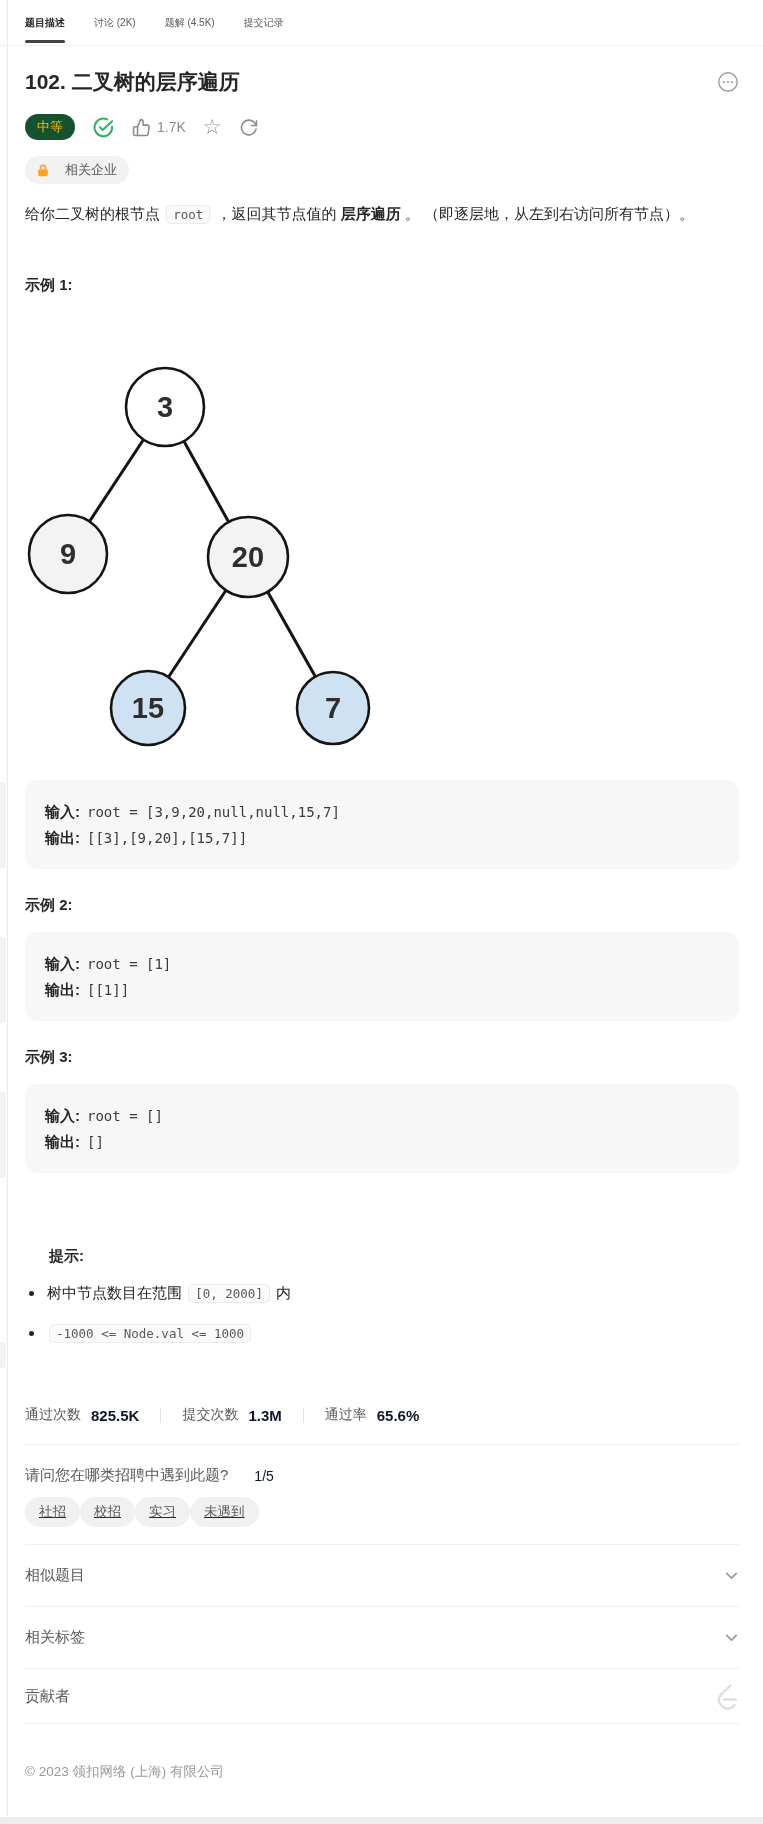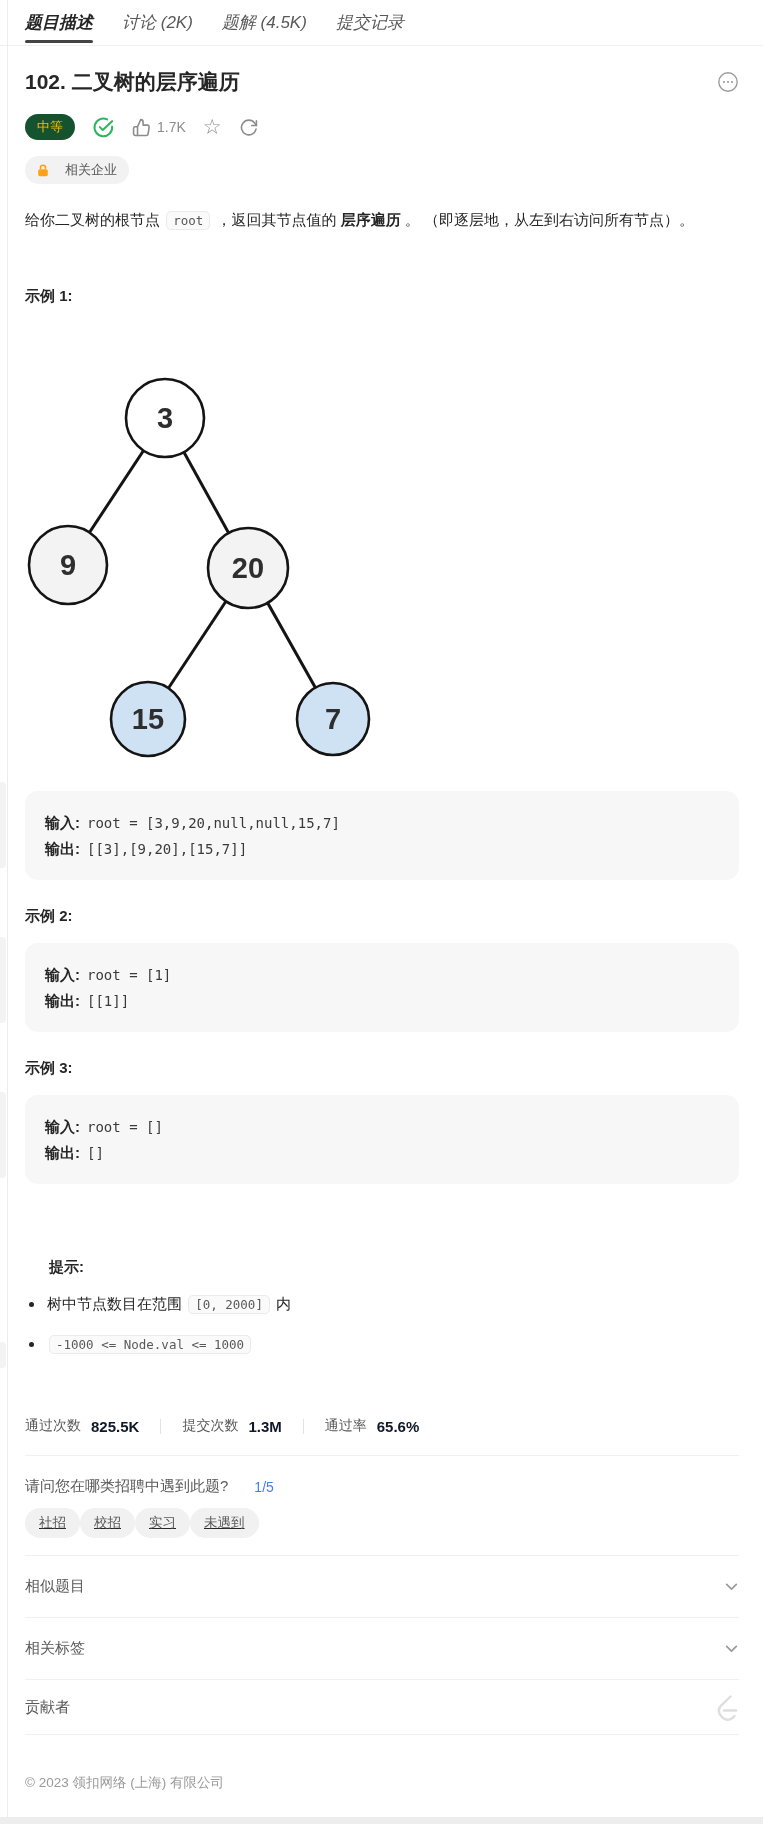--- a/index.html
+++ b/index.html
@@ -25,24 +25,23 @@
     border-radius:0 4px 4px 0;
   }
   
   .tabs {
     display:flex; align-items:center; gap:29px;
     height:46px; padding:0 25px;
     border-bottom:1px solid #f0f0f0;
     background:#fff;
   }
   .tab {
-    position:relative; font-size:17px; color:#595959;
+    position:relative; font-size:10px; color:#595959;
     height:40px; display:flex; align-items:center; cursor:pointer;
     white-space:nowrap;
-    font-style:italic;
   }
   .tab.active { color:#262626; font-weight:700; }
   .tab.active::after {
     content:""; position:absolute; left:0; right:0; bottom:0;
     height:3px; background:#444; border-radius:2px;
   }
   
   .content { padding:0 24px 0 25px; }
   .title-row { display:flex; align-items:flex-start; margin-top:22px; }
   h1.page-title { font-size:21px; font-weight:700; color:#262626; line-height:28px; flex:1; }
@@ -56,21 +55,21 @@
   .icon-btn { display:flex; align-items:center; margin-right:17px; cursor:pointer; color:#8c8c8c; }
   .likes-count { font-size:14px; color:#8c8c8c; margin-left:6px; }
   .star-glyph { font-size:21px; color:#8c8c8c; line-height:20px; }
 
   .company-tag {
     display:inline-flex; align-items:center; gap:16px;
     margin-top:15px; padding:5px 12px; background:#f2f2f2;
     border-radius:999px; font-size:13px; color:#595959; cursor:pointer;
   }
 
-  .problem-desc { margin-top:19px; font-size:15px; line-height:33px; color:#262626; }
+  .problem-desc { margin-top:19px; font-size:15px; line-height:22px; color:#262626; }
   .code-chip {
     font-family:"DejaVu Sans Mono","Liberation Mono",monospace;
     font-size:12.5px; color:#595959;
     background:#fafafa; border:1px solid #ebebeb; border-radius:5px;
     padding:1px 6px; margin:0 2px;
   }
   .desc-bold { font-weight:700; }
 
   .example-heading { font-size:15px; font-weight:700; color:#262626; }
   .ex1-heading { margin-top:50px; }
@@ -105,21 +104,21 @@
   .stats-row { display:flex; align-items:center; margin-top:58px; height:22px; }
   .stat-label { font-size:14px; color:#595959; }
   .stat-value { font-size:15px; font-weight:700; color:#0f172a; margin-left:10px; }
   .stat-sep { width:1px; height:15px; background:#e3e3e3; margin:0 21px; }
 
   .hr { height:1px; background:#f0f0f0; }
   .hr-stats { margin-top:18px; }
 
   .survey-question-row { display:flex; align-items:center; margin-top:21px; }
   .survey-question { font-size:15px; color:#595959; }
-  .survey-progress { font-size:14px; color:#3b82f6; margin-left:26px; }
+  .survey-progress { font-size:14px; color:#0f172a; margin-left:26px; }
   .survey-options { display:flex; gap:0; margin-top:12px;text-decoration:underline; }
   .survey-pill {
     font-size:13.5px; color:#595959; background:#f1f1f2;
     border-radius:999px; padding:6px 14px; cursor:pointer;
   }
   .hr-survey { margin-top:17px; }
 
   .accordion-row {
     display:flex; align-items:center; justify-content:space-between;
     height:61px; cursor:pointer;

